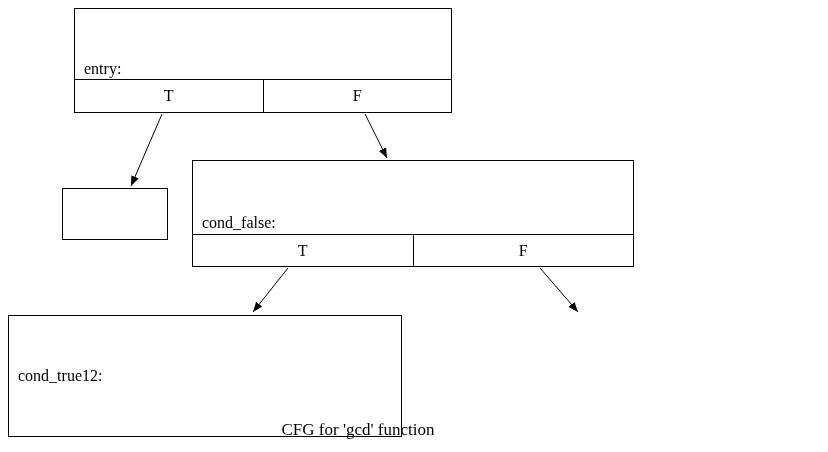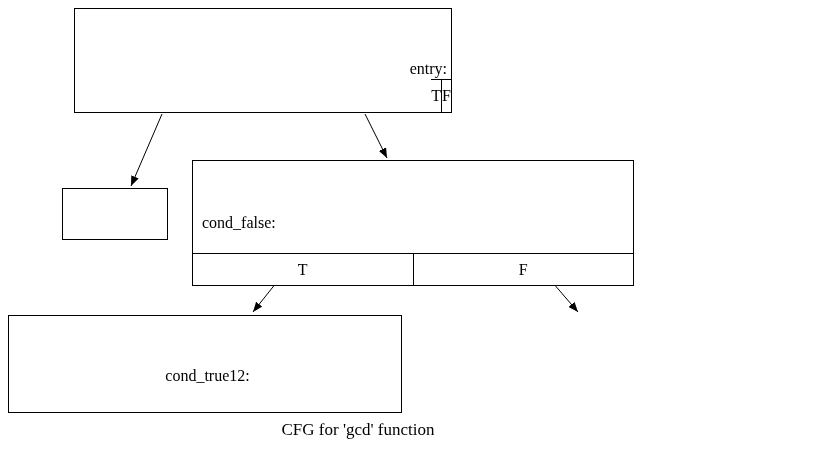--- a/index.html
+++ b/index.html
@@ -75,52 +75,52 @@
       <marker id="arrow" viewBox="0 0 10 8" refX="10" refY="4" markerWidth="10" markerHeight="8" markerUnits="userSpaceOnUse" orient="auto">
         <path d="M0,0 L10,4 L0,8 z" fill="#000000"></path>
       </marker>
     </defs>
     <line x1="162" y1="114" x2="131" y2="186" stroke="#000000" stroke-width="1" marker-end="url(#arrow)"></line>
     <line x1="365" y1="114" x2="387" y2="158" stroke="#000000" stroke-width="1" marker-end="url(#arrow)"></line>
     <line x1="288" y1="268" x2="253" y2="312" stroke="#000000" stroke-width="1" marker-end="url(#arrow)"></line>
     <line x1="540" y1="268" x2="578" y2="312" stroke="#000000" stroke-width="1" marker-end="url(#arrow)"></line>
   </svg>
 
-  <div class="node node-entry" style="left:74px; top:8px; width:378px; height:105px;align-items:flex-end;">
+  <div class="node node-entry" style="left:74px; top:8px; width:378px; height:105px;">
     <div class="node-body">
       <div>entry:</div>
       
       
     </div>
     <div class="ports">
       <div class="port">T</div>
       <div class="port">F</div>
     </div>
   </div>
 
   <div class="node node-return" style="left:62px; top:188px; width:106px; height:52px;">
     <div class="node-body">
       <div>return:</div>
       
     </div>
   </div>
 
-  <div class="node node-cond-false" style="left:192px; top:160px; width:442px; height:126px;">
+  <div class="node node-cond-false" style="left:192px; top:160px; width:442px; height:107px;">
     <div class="node-body">
       <div>cond_false:</div>
       
       
     </div>
     <div class="ports">
       <div class="port">T</div>
       <div class="port">F</div>
     </div>
   </div>
 
-  <div class="node node-cond-true12" style="left:8px; top:315px; width:394px; height:98px;align-items:center;">
+  <div class="node node-cond-true12" style="left:8px; top:315px; width:394px; height:122px;">
     <div class="node-body">
       <div>cond_true12:</div>
       
       
       
     </div>
   </div>
 
 
   <div class="caption">CFG for 'gcd' function</div>

